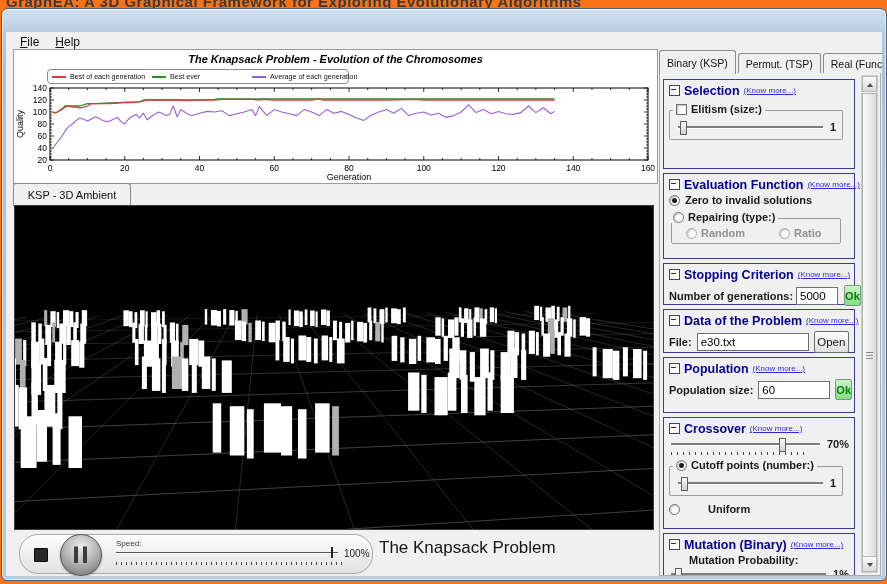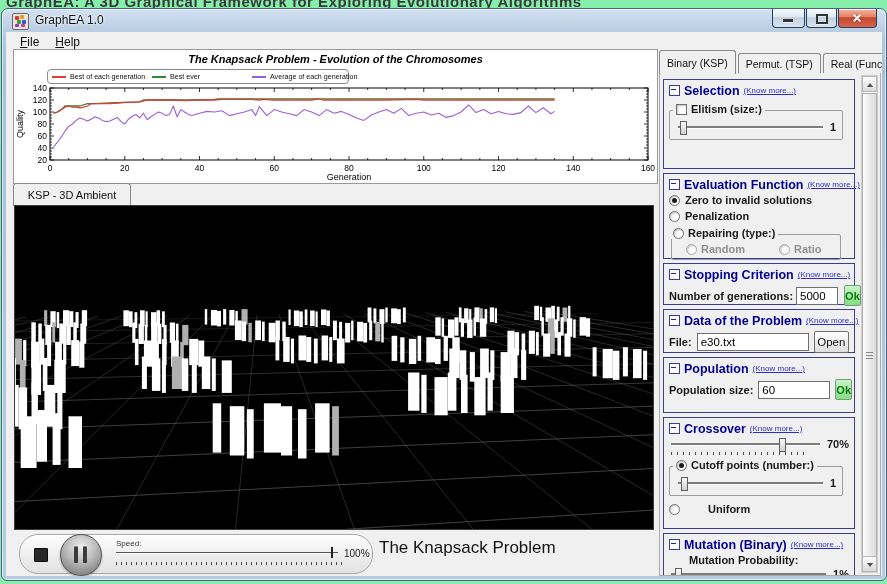--- a/index.html
+++ b/index.html
@@ -1,16 +1,16 @@
 <!DOCTYPE html>
 <html><head>
 <meta charset="utf-8">
 <style>
   html,body{margin:0;padding:0;background:#000;}
-  #stage{position:relative;width:887px;height:584px;background:#86efac;overflow:hidden;
+  #stage{position:relative;width:887px;height:584px;background:#f97316;overflow:hidden;
          font-family:"Liberation Sans","DejaVu Sans",sans-serif;-webkit-font-smoothing:antialiased;}
   
   .bg-text{position:absolute;left:6px;top:-7px;font-size:15px;font-weight:bold;color:#3a3a3a;white-space:nowrap;letter-spacing:.5px;}
   
   .win{position:absolute;left:1px;top:8px;width:884px;height:571px;border-radius:7px 7px 6px 6px;
        background:linear-gradient(#d3e1f1,#b4cae1 26px,#a9c0da 60px,#b6cbe0);
        border:1px solid #48647f;box-shadow:inset 0 0 0 1px rgba(255,255,255,.6);}
   .titlebar{position:absolute;left:0;top:0;right:0;height:23px;}
   .app-icon{position:absolute;left:10px;top:4px;width:15px;height:15px;background:#e8e4da;border:1px solid #6a6a6a;border-radius:2px;}
   .app-icon i{position:absolute;border-radius:1px;}
@@ -99,45 +99,20 @@
   .sb-grip{position:absolute;left:3px;top:258px;width:7px;height:7px;
            background:repeating-linear-gradient(#8a8a8a 0 1px,transparent 1px 3px);}
 </style>
 </head>
 <body>
 
 <div id="stage">
   <div class="bg-text">GraphEA: A 3D Graphical Framework for Exploring Evolutionary Algorithms</div>
 
   <div class="win">
-    <div class="titlebar">
-      <span class="app-icon">
-        <i style="left:2px;top:2px;width:4px;height:4px;background:#d23a2e;"></i>
-        <i style="left:7px;top:1px;width:4px;height:4px;background:#e8a024;"></i>
-        <i style="left:4px;top:6px;width:4px;height:4px;background:#3a9a3a;"></i>
-        <i style="left:9px;top:6px;width:4px;height:4px;background:#3a56c8;"></i>
-        <i style="left:2px;top:10px;width:4px;height:3px;background:#8a3ac8;"></i>
-        <i style="left:8px;top:10px;width:4px;height:3px;background:#c83a8a;"></i>
-      </span>
-      <span class="win-title">GraphEA 1.0</span>
-      <span class="winbtns">
-        <span class="wbtn min">
-            <span class="glyph-min"></span>
-          </span>
-        <span class="wbtn max">
-            <span class="glyph-max"></span>
-          </span>
-        <span class="wbtn close">
-            <span class="glyph-x">
-              <i></i>
-              <i></i>
-            </span>
-          </span>
-      </span>
-    </div>
 
     <div class="client">
       <div class="menubar">
         <span class="menu-item">File</span>
         <span class="menu-item">Help</span>
       </div>
 
       <div class="chart-panel">
         <div class="chart-title">The Knapsack Problem - Evolution of the Chromosomes</div>
         <div class="legend">
@@ -603,24 +578,20 @@
           <div class="sec" style="height:86px;">
             <div class="sec-head">
               <span class="collapse"></span>
               <span class="sec-title">Evaluation Function</span>
               <span class="know">(Know more...)</span>
             </div>
             <div class="row" style="margin-top:2px;">
               <span class="radio checked"></span>
               <span class="opt-label">Zero to invalid solutions</span>
             </div>
-            <div class="row" style="margin-top:4px;">
-              <span class="radio"></span>
-              <span class="opt-label">Penalization</span>
-            </div>
             <div class="grp" style="width:168px;height:24px;margin-top:12px;margin-left:2px;">
               <span class="lg" style="left:-2px;">
                 <span class="radio"></span>
                 <span class="opt-label">Repairing  (type:)</span>
               </span>
               <div class="row" style="padding:8px 0 0 14px;gap:4px;">
                 <span class="radio disabled"></span>
                 <span class="opt-label" style="color:#909090;">Random</span>
                 <span style="width:26px;"></span>
                 <span class="radio disabled"></span>

